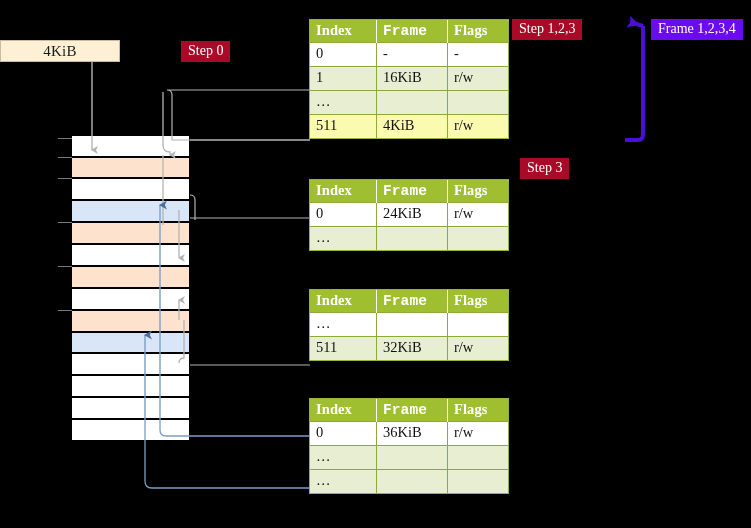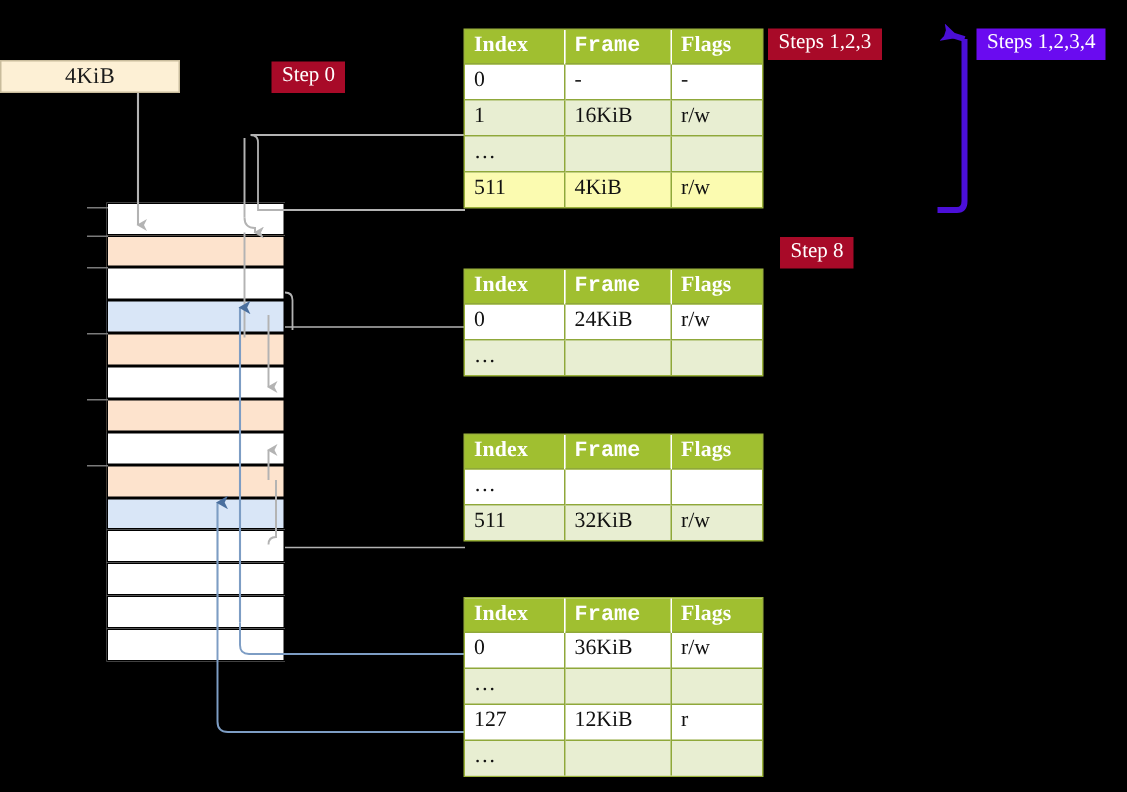--- a/index.html
+++ b/index.html
@@ -138,23 +138,23 @@
   #tbl3 { left: 310px; top: 399px; }
 </style>
 </head>
 <body>
 
 <div id="stage">
 
   <div class="kib-box">4KiB</div>
 
   <div class="badge badge-crimson" id="badge-step0">Step 0</div>
-  <div class="badge badge-crimson" id="badge-step4">Step 8</div>
-  <div class="badge badge-crimson" id="badge-steps123">Steps 1,2,3</div>
-  <div class="badge badge-violet" id="badge-steps1234">Steps 1,2,3,4</div>
+  <div class="badge badge-crimson" id="badge-step4">Step 3</div>
+  <div class="badge badge-crimson" id="badge-steps123">Step 1,2,3</div>
+  <div class="badge badge-violet" id="badge-steps1234">Frame 1,2,3,4</div>
 
   <div id="memcol">
     <div class="mrow" style="top:0px;height:22px"></div>
     <div class="mrow orange" style="top:22px;height:21px"></div>
     <div class="mrow" style="top:43px;height:22px"></div>
     <div class="mrow blue" style="top:65px;height:22px"></div>
     <div class="mrow orange" style="top:87px;height:22px"></div>
     <div class="mrow" style="top:109px;height:22px"></div>
     <div class="mrow orange" style="top:131px;height:22px"></div>
     <div class="mrow" style="top:153px;height:22px"></div>
@@ -308,25 +308,20 @@
       <tr>
         <td class="c0">0</td>
         <td class="c1">36KiB</td>
         <td class="c2">r/w</td>
       </tr>
       <tr class="alt">
         <td class="c0">…</td>
         <td class="c1"></td>
         <td class="c2"></td>
       </tr>
-      <tr>
-        <td class="c0">127</td>
-        <td class="c1">12KiB</td>
-        <td class="c2">r</td>
-      </tr>
       <tr class="alt">
         <td class="c0">…</td>
         <td class="c1"></td>
         <td class="c2"></td>
       </tr>
     </tbody>
   </table>
 
 </div>
 

